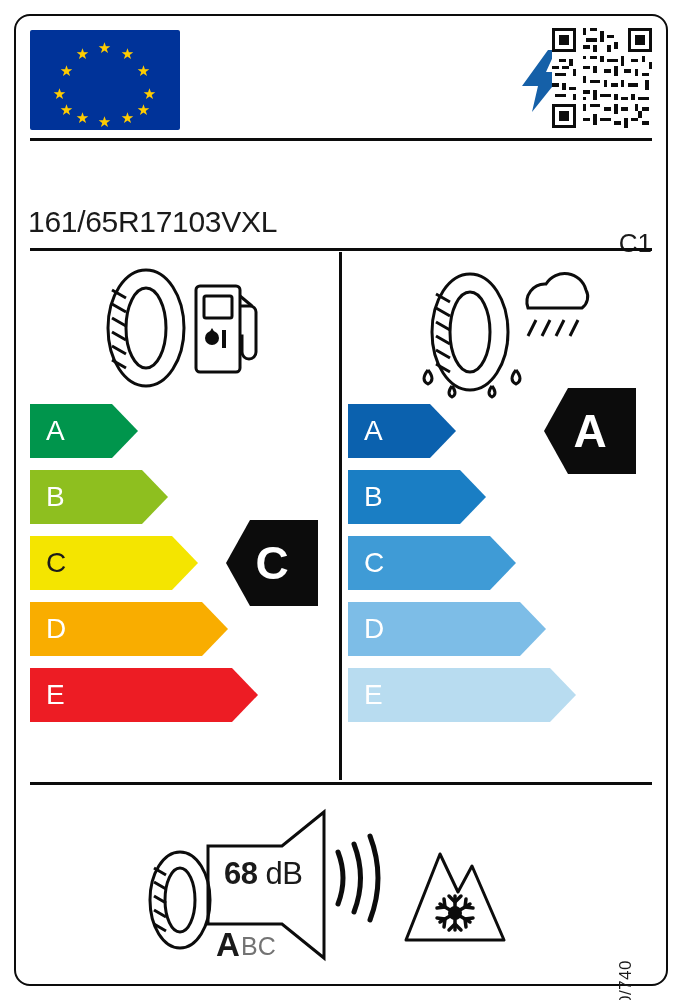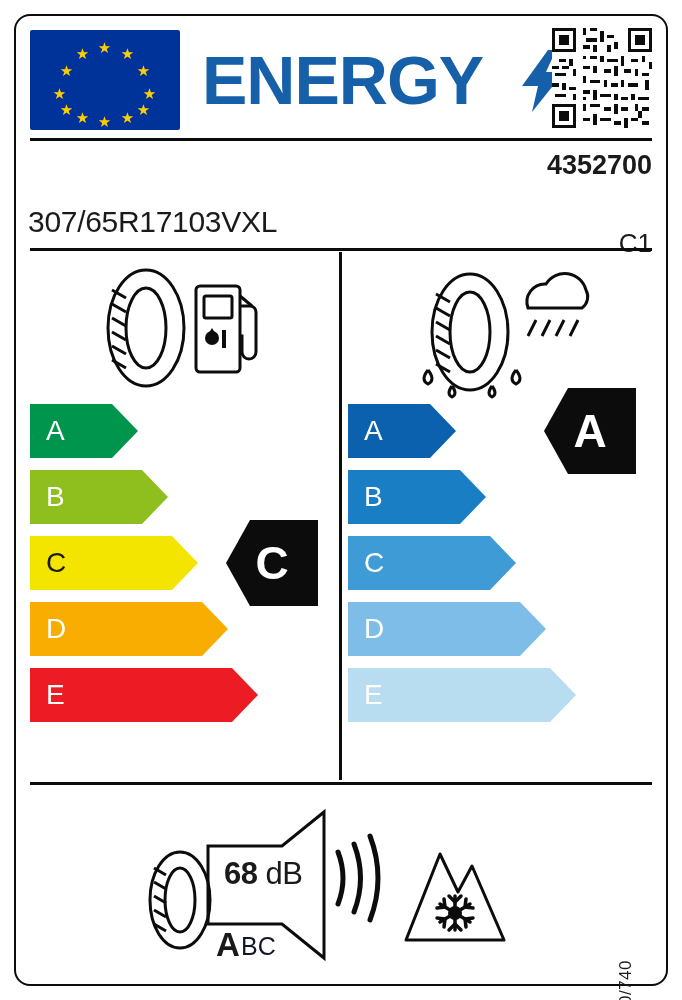--- a/index.html
+++ b/index.html
@@ -231,21 +231,21 @@
     left: 78px;
     top: 118px;
     font-size: 33px;
     font-weight: bold;
   }
   .noise-class-rest {
     position: absolute;
     left: 103px;
     top: 124px;
     font-size: 25px;
-    color: #0f172a;
+    color: #737373;
   }
   .snow-group {
     position: absolute;
     left: 370px;
     top: 28px;
     width: 110px;
     height: 130px;
   }
   .date-vertical {
     position: absolute;
@@ -274,21 +274,20 @@
       <span class="eu-star" style="left:106px; top:72px;">★</span>
       <span class="eu-star" style="left:90px; top:80px;">★</span>
       <span class="eu-star" style="left:67px; top:84px;">★</span>
       <span class="eu-star" style="left:45px; top:80px;">★</span>
       <span class="eu-star" style="left:29px; top:72px;">★</span>
       <span class="eu-star" style="left:22px; top:56px;">★</span>
       <span class="eu-star" style="left:29px; top:33px;">★</span>
       <span class="eu-star" style="left:45px; top:16px;">★</span>
     </div>
 
-    <div class="energy-word">ENERGY</div>
 
     <svg class="bolt" viewBox="0 0 42 62">
       <polygon points="26,0 0,36 16,36 10,62 42,22 24,22 34,0" fill="#1560a8"></polygon>
     </svg>
 
     <svg class="qr" viewBox="0 0 29 29" shape-rendering="crispEdges">
       <rect width="29" height="29" fill="#ffffff"></rect>
       <g fill="#0c0c0c">
         <rect x="0" y="0" width="7" height="1"></rect>
           <rect x="0" y="6" width="7" height="1"></rect>
@@ -369,22 +368,21 @@
         <rect x="26" y="27" width="2" height="1"></rect>
           <rect x="25" y="24" width="1" height="2"></rect>
         <rect x="9" y="20" width="1" height="1"></rect>
           <rect x="16" y="5" width="1" height="2"></rect>
         <rect x="22" y="4" width="1" height="2"></rect>
       </g>
     </svg>
   </div>
 
   <div class="brand-rule-top"></div>
-  <div class="sku">4352700</div>
-  <div class="size">307/65R17103VXL</div>
+  <div class="size">161/65R17103VXL</div>
   <div class="classcode">C1</div>
   <div class="rule-under-size"></div>
 
   <div class="divider-v"></div>
 
   <div class="panel panel-left">
 
     <svg class="pictogram" style="left:60px; width:180px;" viewBox="0 0 180 125">
       <g fill="none" stroke="#0c0c0c" stroke-width="3">
         <ellipse cx="56" cy="62" rx="38" ry="58"></ellipse>

